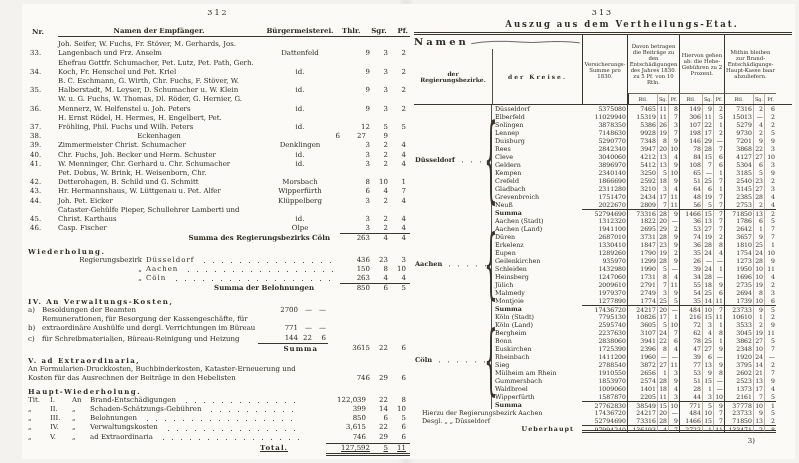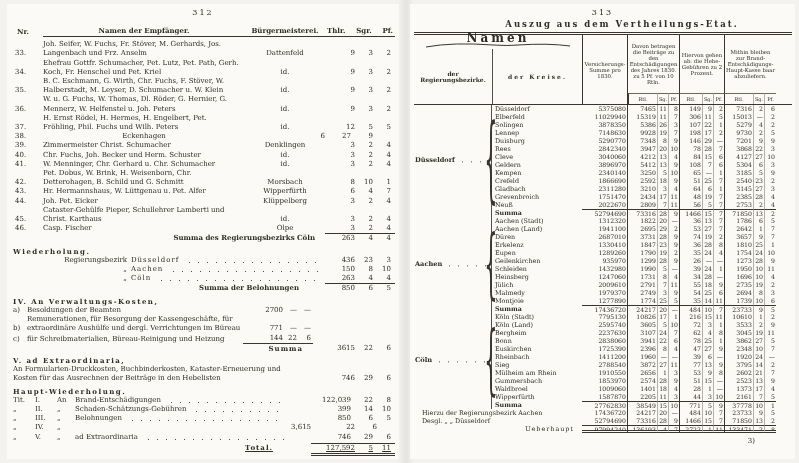--- a/index.html
+++ b/index.html
@@ -3,21 +3,21 @@
 <meta charset="utf-8">
 <style>
   html,body{margin:0;padding:0;}
   body{
     width:799px;height:463px;position:relative;overflow:hidden;
     background:#f3f2ee;
     font-family:"DejaVu Serif", serif;
     color:#2f2b25;
   }
   .page{position:absolute;top:4px;height:455px;background:#fbfaf6;}
-  .page-left{left:7px;width:392px;}
+  .page-left{left:22px;width:392px;}
   .page-right{left:410px;width:385px;}
   .fold{position:absolute;left:398px;top:0;width:16px;height:463px;
     background:linear-gradient(90deg,rgba(0,0,0,0),rgba(0,0,0,.06),rgba(0,0,0,0));}
   .pageno{text-align:center;font-size:8px;letter-spacing:2px;padding-top:4px;}
 
   
   .lwrap{padding:4px 4px 0 6px;font-size:7px;line-height:9.2px;}
   .lgrid{display:grid;grid-template-columns:30px 202px 80px 30px 22px 18px;align-items:end;}
   .lhead{margin:5px 0 3px 0;font-weight:700;}
   .lhead .hc{border-bottom:1px solid #3a352e;text-align:center;padding-bottom:1px;}
@@ -56,21 +56,21 @@
   .totrow{display:grid;grid-template-columns:260px 1fr 44px 22px 18px;margin-top:1px;text-decoration:underline;}
   .totrow .lab{text-align:right;letter-spacing:1px;font-weight:600;}
   .totrow .c-t,.totrow .c-s,.totrow .c-p{border-top:1px solid #3a352e;border-bottom:3px double #3a352e;}
 
   
   .rtitle{text-align:center;font-weight:700;font-size:8.5px;letter-spacing:2px;margin-top:2px;padding-left:39px;}
   .rtable{margin:3px 3px 0 4px;border-top:3px double #3a352e;font-size:6.2px;}
   .rcols{display:grid;grid-template-columns:78px 90px 46px 29px 11px 11px 23px 11px 11px 29px 11px 12px;}
   .rt-head{border-bottom:1px solid #3a352e;grid-template-rows:14px 44px 11px;font-size:5.4px;line-height:6px;}
   .rt-head>div{display:flex;align-items:center;justify-content:center;text-align:center;}
-  .h-namen{grid-column:1/3;grid-row:1;font-weight:700;font-size:12px;letter-spacing:3px;flex-direction:column;}
+  .h-namen{grid-column:1/3;grid-row:1;font-weight:700;font-size:10px;letter-spacing:3px;flex-direction:row;}
   .h-bez{grid-column:1;grid-row:2/4;}
   .h-kreise{grid-column:2;grid-row:2/4;border-left:1px solid #55504a;font-weight:700;font-size:6px;letter-spacing:2px;}
   .h-bez{font-weight:700;font-size:6px;}
   .h-vs{grid-column:3;grid-row:1/4;border-left:1px solid #3a352e;border-right:1px solid #3a352e;}
   .h-davon{grid-column:4/7;grid-row:1/3;padding:0 1px;}
   .h-hiervon{grid-column:7/10;grid-row:1/3;border-left:1px solid #3a352e;padding:0 1px;}
   .h-mithin{grid-column:10/13;grid-row:1/3;border-left:1px solid #3a352e;padding:0 1px;}
   .u{grid-row:3;border-top:1px solid #6b665e;font-size:5px;}
   .u.sg,.u.pf{border-left:1px solid #b5afa4;}
   .u.first{border-left:1px solid #3a352e;}
@@ -88,21 +88,21 @@
   .sum .c-vs,.sum .n{border-top:1px solid #3a352e;}
   .bez-label{position:absolute;left:1px;top:50%;transform:translateY(-58%);width:74px;
     display:flex;font-size:6.6px;font-weight:700;z-index:2;}
   .bez-label .dots{margin:0 0 1px 3px;}
   .brace{position:absolute;left:78px;top:50%;z-index:2;font-size:38px;color:#3a352e;
     font-family:"DejaVu Serif",serif;font-weight:400;}
   .g0 .brace{transform:translate(-55%,-54%) scale(.55,2.45);}
   .g1 .brace{transform:translate(-55%,-54%) scale(.55,2.0);}
   .g2 .brace{transform:translate(-55%,-54%) scale(.55,2.0);}
   .frow .c-flabel{grid-column:1/3;padding-left:8px;white-space:nowrap;overflow:hidden;font-size:6.4px;}
-  .grand .c-flabel{text-align:right;padding-right:8px;font-weight:400;letter-spacing:1px;}
+  .grand .c-flabel{text-align:right;padding-right:8px;font-weight:700;letter-spacing:1px;}
   .grand .c-vs,.grand .n{border-top:1px solid #3a352e;border-bottom:3px double #3a352e;}
   .footnote{text-align:right;padding:4px 40px 0 0;font-size:7px;}
   .swash{margin-top:1px;}
 </style>
 </head>
 <body>
 
 <div class="fold"></div>
 
 <div class="page page-left">
@@ -376,20 +376,24 @@
           </span>
           <span></span>
           <span class="rn">850</span>
           <span class="rn">6</span>
           <span class="rn">5</span>
         </div>
         <div class="hwrow">
           <span class="tc">„</span>
           <span class="tc">IV.</span>
           <span class="tc">„</span>
+          <span class="hwlabel">
+            <span>Verwaltungskosten</span>
+            <span class="dots"></span>
+          </span>
           <span></span>
           <span class="rn">3,615</span>
           <span class="rn">22</span>
           <span class="rn">6</span>
         </div>
         <div class="hwrow">
           <span class="tc">„</span>
           <span class="tc">V.</span>
           <span class="tc">„</span>
           <span class="hwlabel">

